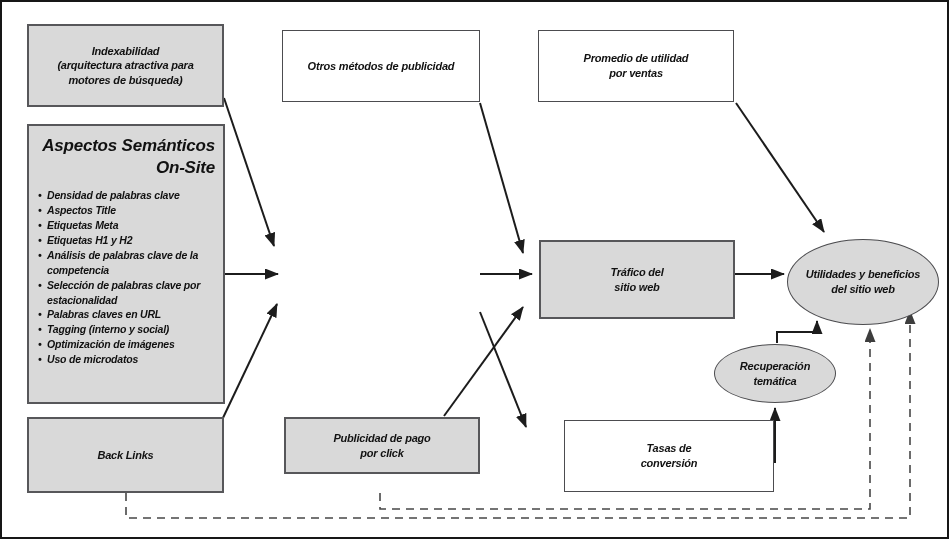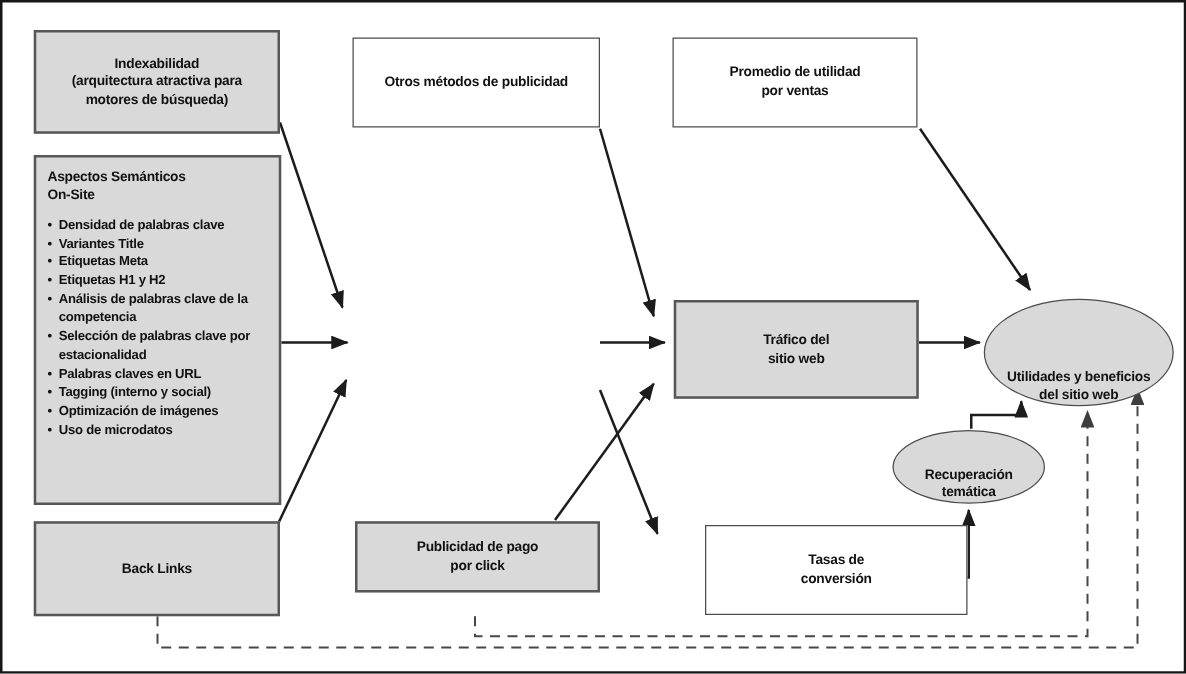--- a/index.html
+++ b/index.html
@@ -1,37 +1,38 @@
 <!DOCTYPE html>
 <html><head>
 <meta charset="utf-8">
 <style>
   html,body{margin:0;padding:0;background:#fff;}
   .canvas{
     position:relative;width:949px;height:539px;box-sizing:border-box;
     border:2px solid #161616;background:#ffffff;overflow:hidden;
     font-family:"Liberation Sans",sans-serif;
+    font-style:italic;
   }
   .arrows{position:absolute;left:0;top:0;width:949px;height:539px;}
   .node{
     position:absolute;box-sizing:border-box;display:flex;
     align-items:center;justify-content:center;text-align:center;
     font-weight:700;color:#111;letter-spacing:-0.2px;
   }
   .box{background:#d9d9d9;border:2px solid #57575a;}
   .box.white{background:#ffffff;border:1.5px solid #4c4c4f;}
   .node .label{white-space:pre-line;font-size:11px;line-height:1.32;}
-  .ellipse{background:#d9d9d9;border:1.7px solid #4c4c4f;border-radius:50%;align-items:flex-end;}
+  .ellipse{background:#d9d9d9;border:1.7px solid #4c4c4f;border-radius:50%;}
   
   .semantic{
     position:absolute;box-sizing:border-box;background:#d9d9d9;
     border:2px solid #57575a;padding:9px 8px 6px 9px;color:#111;
   }
   .semantic .sem-title{
-    font-weight:700;font-size:11px;line-height:1.3;text-align:left;
+    font-weight:700;font-size:17px;line-height:1.3;text-align:right;
     white-space:pre-line;margin-bottom:9px;letter-spacing:-0.2px;
   }
   .semantic ul{list-style:none;margin:0;padding:0;}
   .semantic li{
     position:relative;padding-left:9px;font-weight:700;font-size:10.5px;
     line-height:1.42;white-space:pre-line;letter-spacing:-0.2px;
   }
   .semantic li::before{content:"\2022";position:absolute;left:0;top:0;}
 </style>
 </head>
@@ -71,21 +72,21 @@
     <span class="label">Indexabilidad
 (arquitectura atractiva para
 motores de búsqueda)</span>
   </div>
 
   <div class="semantic" style="left:25px;top:122px;width:198px;height:280px;">
     <div class="sem-title">Aspectos Semánticos
 On-Site</div>
     <ul>
       <li>Densidad de palabras clave</li>
-      <li>Variantes Title</li>
+      <li>Aspectos Title</li>
       <li>Etiquetas Meta</li>
       <li>Etiquetas H1 y H2</li>
       <li>Análisis de palabras clave de la
 competencia</li>
       <li>Selección de palabras clave por
 estacionalidad</li>
       <li>Palabras claves en URL</li>
       <li>Tagging (interno y social)</li>
       <li>Optimización de imágenes</li>
       <li>Uso de microdatos</li>

